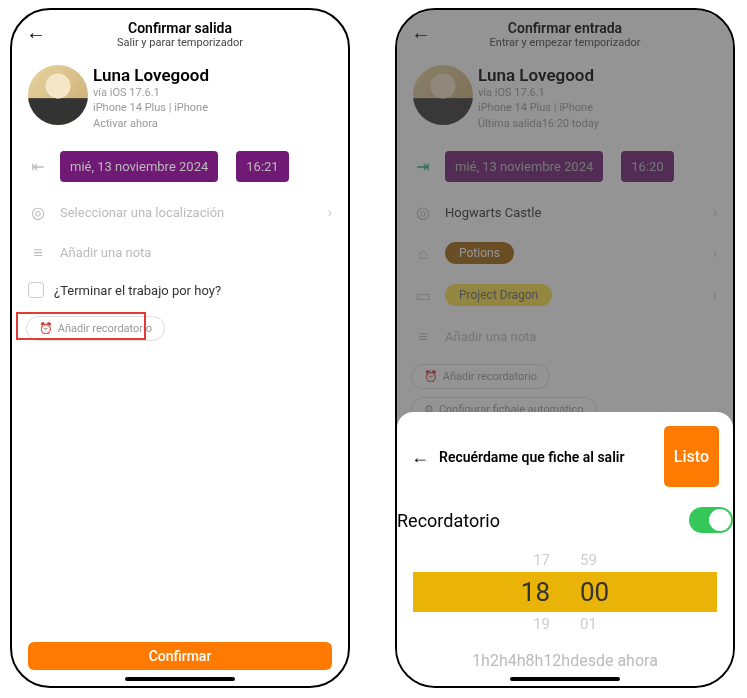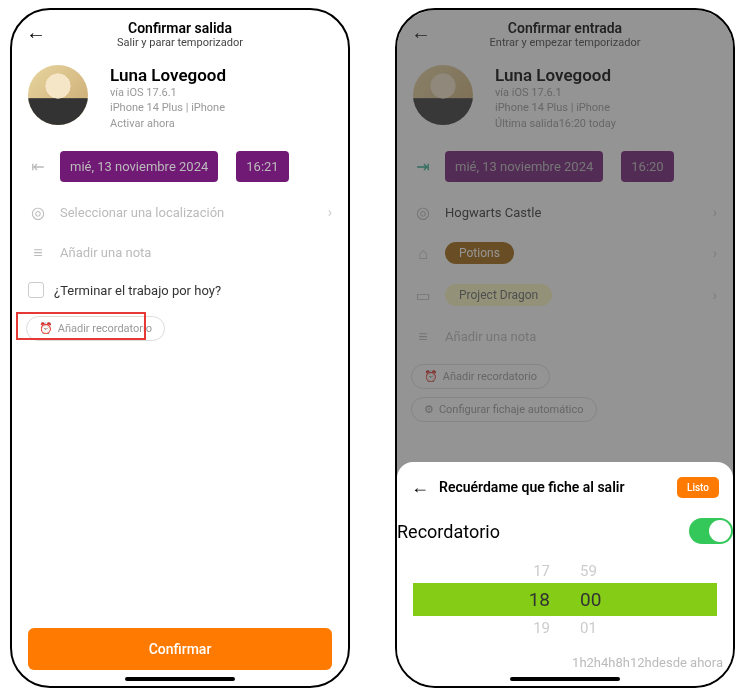--- a/index.html
+++ b/index.html
@@ -5,50 +5,50 @@
 *{box-sizing:border-box;margin:0;padding:0;font-family:-apple-system,BlinkMacSystemFont,"Segoe UI",Roboto,sans-serif}
 body{background:#fff;width:747px;height:698px;position:relative}
 .phone{position:absolute;width:340px;height:680px;border:2px solid #000;border-radius:40px;background:#fff;overflow:hidden;top:8px}
 .phone.left{left:10px}
 .phone.right{left:395px}
 .phone-inner{position:relative;width:100%;height:100%}
 .header{text-align:center;padding:10px 16px 6px;position:relative}
 .back{position:absolute;left:14px;top:10px;font-size:20px}
 .title{font-weight:600;font-size:14px}
 .subtitle{font-size:11px;color:#444}
-.user{display:flex;gap:22px;padding:10px 16px}
+.user{display:flex;gap:5px;padding:10px 16px}
 .avatar{width:60px;height:60px;border-radius:50%;background:linear-gradient(135deg,#e8d5a0,#c9a870);position:relative;overflow:hidden}
 .avatar::after{content:"";position:absolute;inset:0;background:radial-gradient(circle at 50% 35%,#f5e6c8 25%,transparent 26%),linear-gradient(180deg,transparent 55%,#333 56%)}
 .uname{font-weight:600;font-size:17px}
 .umeta{font-size:11px;color:#999;line-height:1.4}
 .row{display:flex;align-items:center;gap:12px;padding:10px 16px;min-height:40px}
 .ricon{width:20px;color:#bbb;font-size:16px;flex-shrink:0;text-align:center}
 .rtext{color:#bbb;font-size:13px;flex:1}
 .rtext.dark{color:#333}
 .datebox{background:#701a75;padding:8px 10px;border-radius:4px;margin-right:6px;color:#bbb;font-size:13px}
 .chev{color:#ccc;font-size:14px}
 .chk{width:16px;height:16px;border:1.5px solid #ccc;border-radius:3px;margin-right:10px;flex-shrink:0}
 .chkrow{display:flex;align-items:flex-end;padding:10px 16px;font-size:13px;color:#333}
 .pill{border:1px solid #ddd;border-radius:16px;padding:5px 12px;font-size:11px;color:#999;display:inline-flex;align-items:center;gap:5px;margin:4px 2px}
 .tagpill{background:#a16207;color:#fff;padding:4px 14px;border-radius:12px;font-size:12px;display:inline-block}
-.projpill{background:#fef9c3;color:#666;padding:4px 14px;border-radius:12px;font-size:12px;display:inline-block}
-.confirm{position:absolute;bottom:16px;left:16px;right:16px;background:#ff7a00;color:#fff;text-align:center;padding:13px;border-radius:6px;font-size:14px;font-weight:500}
+.projpill{background:#fde047;color:#666;padding:4px 14px;border-radius:12px;font-size:12px;display:inline-block}
+.confirm{position:absolute;bottom:16px;left:16px;right:16px;background:#ff7a00;color:#fff;text-align:center;padding:6px;border-radius:6px;font-size:14px;font-weight:500}
 .homebar{position:absolute;bottom:5px;left:50%;transform:translateX(-50%);width:110px;height:4px;background:#000;border-radius:3px}
 .overlay{position:absolute;inset:0;background:rgba(60,60,60,0.55);z-index:5}
 .sheet{position:absolute;left:0;right:0;bottom:0;background:#fff;border-radius:16px 16px 0 0;z-index:10;padding-bottom:12px}
 .shead{display:flex;align-items:center;padding:14px 14px 10px;gap:10px}
 .shead .t{font-weight:600;font-size:14px;flex:1}
-.listo{background:#ff7a00;color:#fff;padding:5px 10px;border-radius:5px;font-size:10px;font-weight:500}
+.listo{background:#ff7a00;color:#fff;padding:21px 10px;border-radius:5px;font-size:16px;font-weight:500}
 .togrow{display:flex;justify-content:space-between;align-items:center;padding:10px 0;font-size:18px}
 .toggle{width:44px;height:26px;background:#34c759;border-radius:13px;position:relative}
 .toggle::after{content:"";position:absolute;width:22px;height:22px;background:#fff;border-radius:50%;right:2px;top:2px}
 .picker{text-align:center;padding:6px 0}
 .prow{display:flex;justify-content:center;gap:30px;font-size:15px;color:#ccc;padding:2px 0}
-.prow.sel{background:#84cc16;color:#333;font-size:19px;padding:5px 0;margin:1px 16px}
-.shortcuts{display:flex;justify-content:flex-end;padding:10px 10px 4px;font-size:13px;color:#bbb}
+.prow.sel{background:#eab308;color:#333;font-size:26px;padding:5px 0;margin:1px 16px}
+.shortcuts{display:flex;justify-content:center;padding:10px 10px 4px;font-size:16px;color:#bbb}
 .redbox{position:absolute;border:2px solid #e53935;z-index:20}
 .pillrow{padding:4px 12px}
 </style>
 </head>
 <body>
 
 <div class="phone left">
  <div class="phone-inner">
   <div class="header">
    <span class="back">←</span>

